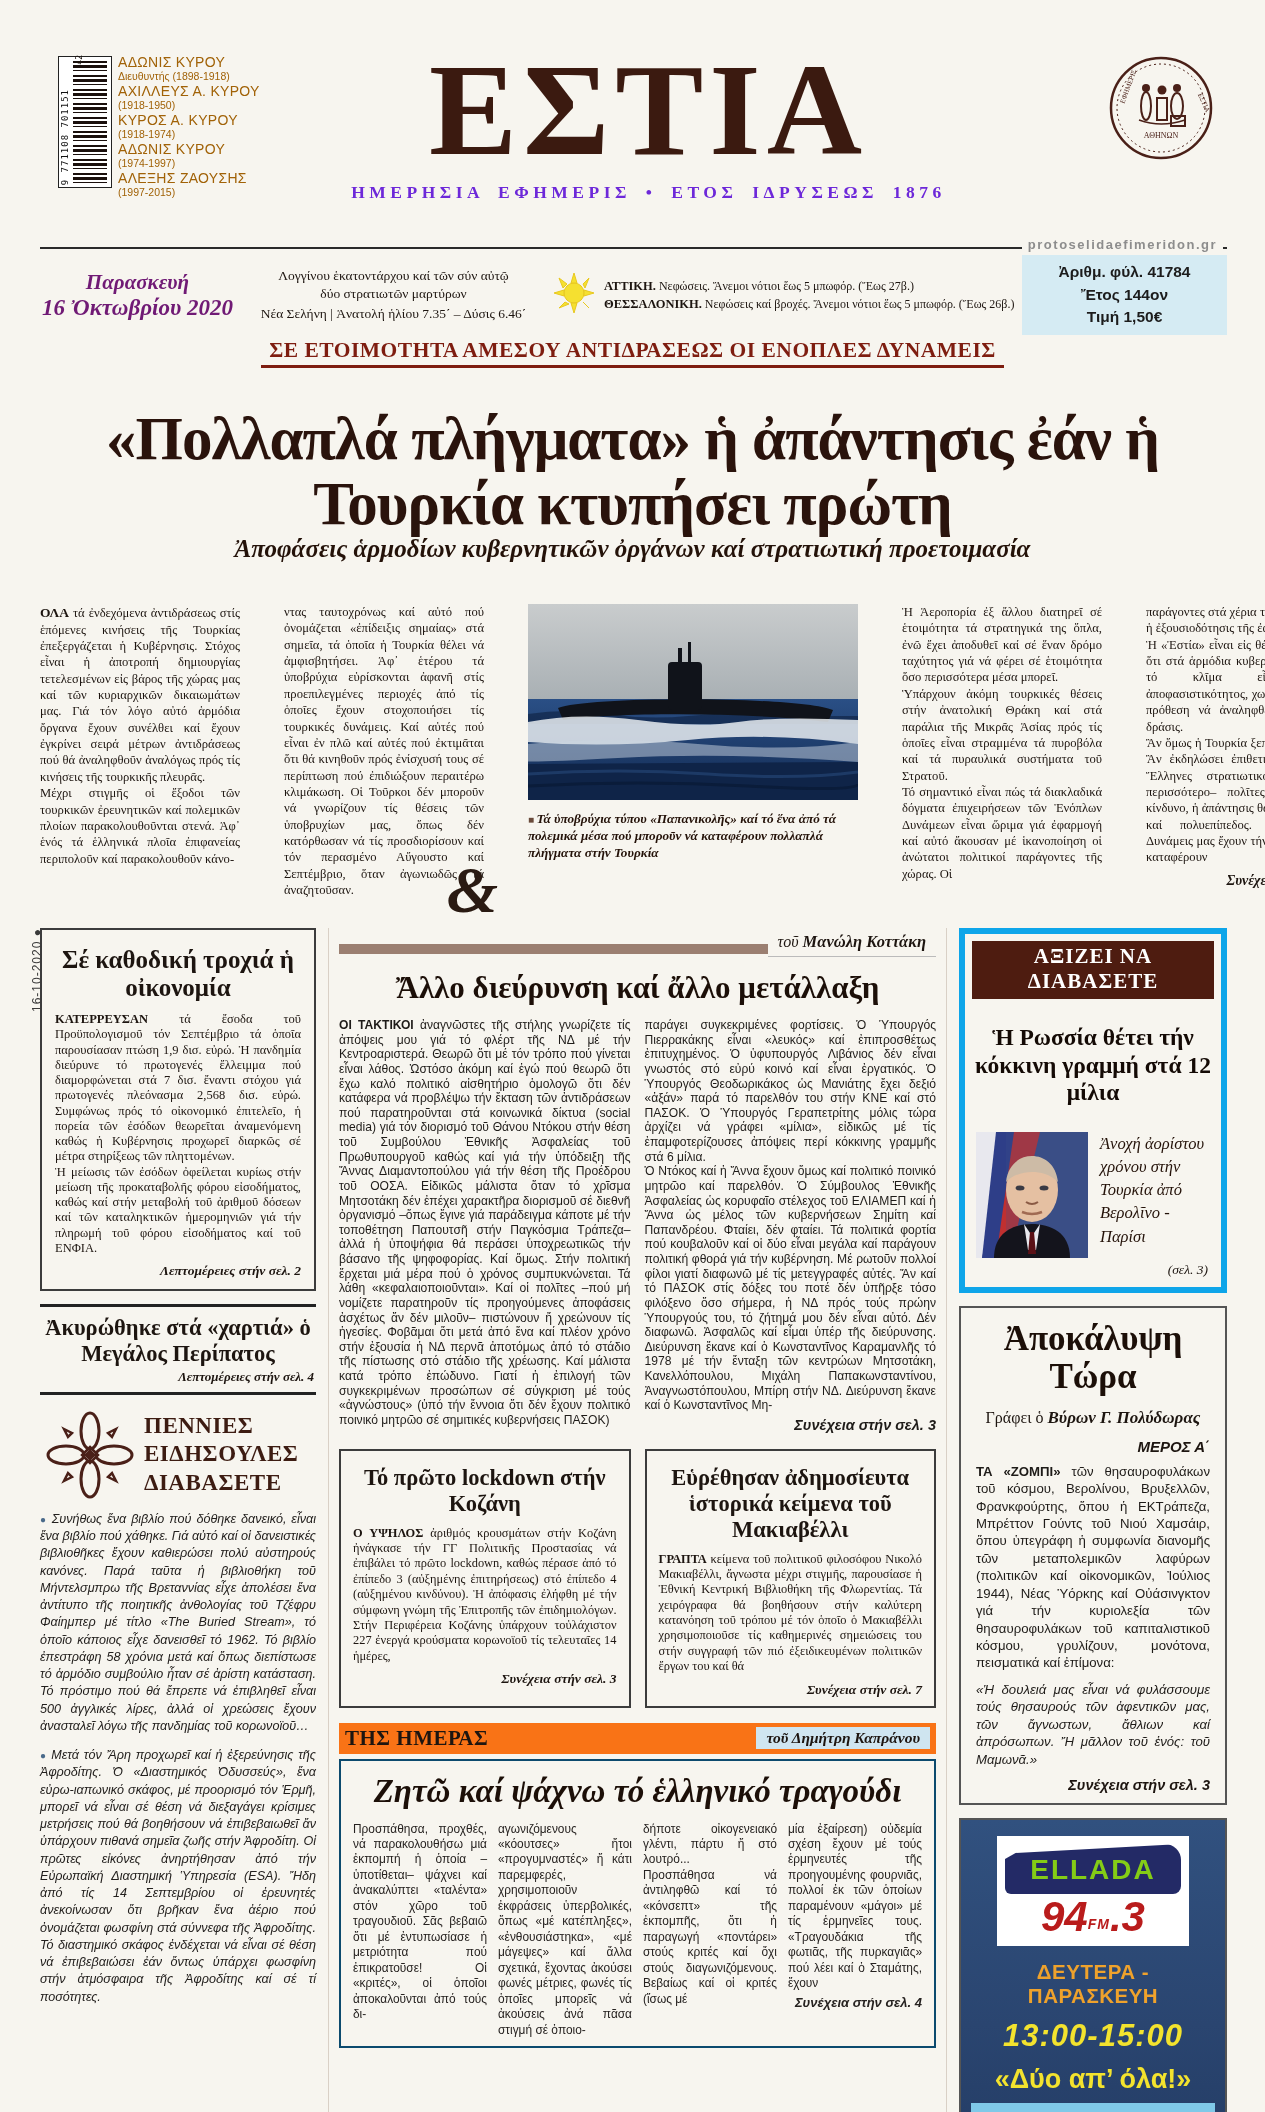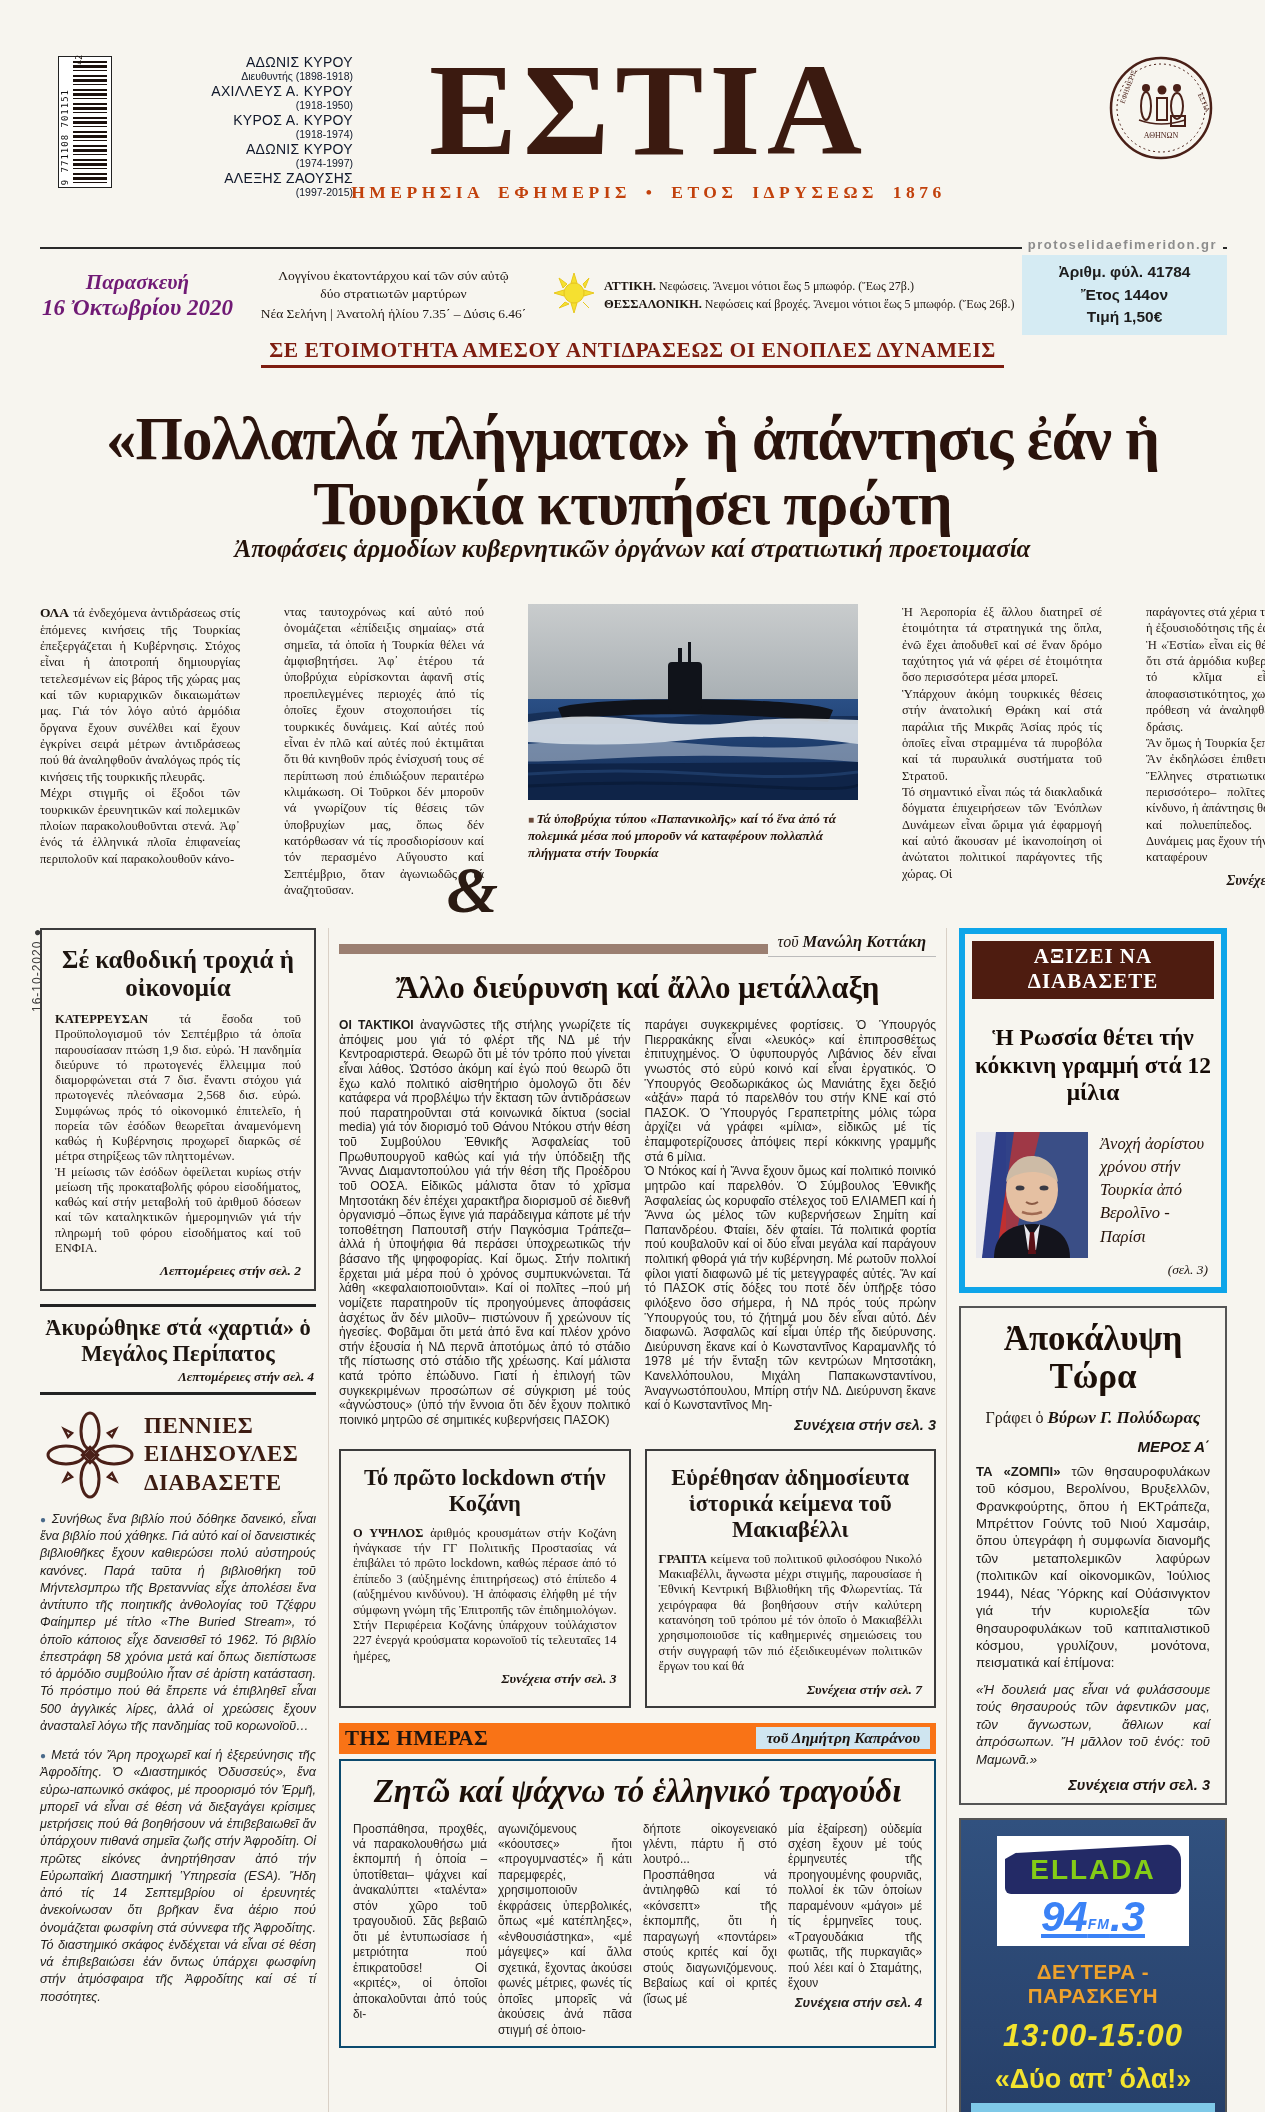--- a/index.html
+++ b/index.html
@@ -6,28 +6,28 @@
   .page{position:relative;width:1265px;height:2112px;background:#f7f5ef;margin:0 auto;
         font-family:"Liberation Serif",serif;color:#1d1510;overflow:hidden;}
   
   .masthead{position:absolute;top:48px;left:40px;right:38px;height:195px;}
   .barcode-wrap{position:absolute;left:18px;top:8px;width:52px;height:130px;border:1px solid #222;background:#fff;}
   .barcode-stripes{position:absolute;left:14px;top:4px;right:4px;bottom:4px;
      background:repeating-linear-gradient(to bottom,#1a0f0c 0 2px,#fff 2px 4px,#1a0f0c 4px 7px,#fff 7px 9px,#1a0f0c 9px 10px,#fff 10px 14px);}
   .barcode-num{position:absolute;left:1px;bottom:2px;writing-mode:vertical-rl;transform:rotate(180deg);
      font:9px "DejaVu Sans Mono",monospace;color:#111;letter-spacing:1px;}
   .barcode-top{position:absolute;left:16px;top:-2px;writing-mode:vertical-rl;transform:rotate(180deg);font:8px "DejaVu Sans Mono",monospace;}
-  .directors{position:absolute;left:78px;top:6px;width:235px;text-align:right;
-     font-family:"Liberation Sans",sans-serif;color:#0f172a;}
+  .directors{position:absolute;left:78px;top:6px;width:235px;text-align:left;
+     font-family:"Liberation Sans",sans-serif;color:#a16207;}
   .directors .dname{font-size:14px;letter-spacing:.3px;}
   .directors .dnote{font-size:10.5px;margin-bottom:1px;}
   .logo-block{position:absolute;left:300px;right:270px;top:-4px;text-align:center;}
   .logo{font-size:132px;font-weight:bold;letter-spacing:6px;color:#3b1a10;line-height:1;
         font-family:"Liberation Serif",serif;}
-  .tagline{margin-top:6px;font-size:17.5px;letter-spacing:4.5px;word-spacing:6px;color:#c2410c;font-weight:bold;}
+  .tagline{margin-top:6px;font-size:17.5px;letter-spacing:4.5px;word-spacing:6px;color:#6d28d9;font-weight:bold;}
   .seal{position:absolute;right:12px;top:6px;}
   .toprule{position:absolute;top:247px;left:40px;right:38px;border-top:2px solid #2a2a2a;}
   .website{position:absolute;right:42px;top:237px;background:#f7f5ef;padding:0 6px;
      font:bold 13px "Liberation Sans",sans-serif;color:#8d8d8d;letter-spacing:1.5px;}
   
   .dateline{position:absolute;top:258px;left:40px;right:38px;height:74px;display:flex;align-items:center;}
   .dl-date{width:195px;text-align:center;font-style:italic;font-weight:bold;color:#701a75;}
   .dl-date .d1{font-size:21px;}
   .dl-date .d2{font-size:23px;}
   .dl-saint{flex:1;text-align:center;font-size:13.5px;line-height:1.3;}
@@ -117,21 +117,21 @@
   .apok-body{font:13.2px "Liberation Sans",sans-serif;line-height:1.32;text-align:justify;color:#1e1b18;}
   .apok-body .lead-in{font-weight:bold;}
   .apok-quote{font:italic 13.2px "Liberation Sans",sans-serif;line-height:1.32;text-align:justify;margin-top:9px;color:#1e1b18;}
   .apok-cont{text-align:right;font:bold italic 14.5px "Liberation Sans",sans-serif;margin-top:9px;}
   .radio-ad{border:2px solid #555;margin-top:13px;background:linear-gradient(#31517f 0%,#2a4570 55%,#223a62 100%);
      text-align:center;padding:12px 10px 14px;position:relative;font-family:"Liberation Sans",sans-serif;}
   .ad-logo{background:#fff;width:176px;margin:4px auto 2px;padding:8px 8px 4px;}
   .ad-logo-shape{background:#232a66;border-radius:6px 16px 8px 6px;clip-path:polygon(6% 18%,100% 0,100% 100%,0 100%,0 30%);
      padding:10px 4px 8px;}
   .ad-station{color:#84cc16;font-weight:bold;font-size:28px;letter-spacing:2px;}
-  .ad-freq{color:#3b82f6;font-weight:bold;font-style:italic;font-size:42px;line-height:1;margin:2px 0 4px;text-decoration:underline;}
+  .ad-freq{color:#b91c1c;font-weight:bold;font-style:italic;font-size:42px;line-height:1;margin:2px 0 4px;}
   .ad-freq .fm{font-size:14px;vertical-align:2px;letter-spacing:1px;}
   .ad-days{color:#efa22c;font-weight:bold;font-size:20.5px;margin-top:14px;letter-spacing:.5px;}
   .ad-time{color:#f3e32e;font-weight:bold;font-style:italic;font-size:31px;margin-top:10px;letter-spacing:1px;}
   .ad-show{color:#f3e32e;font-weight:bold;font-size:27px;margin-top:10px;}
   .ad-wave{margin-top:8px;height:26px;background:radial-gradient(ellipse 130% 120% at 50% 0,#7fc9e8 0 55%,transparent 56%);}
   .ad-host{color:#fff;font-weight:bold;font-style:italic;font-size:18.5px;margin-top:6px;
      text-shadow:1px 1px 0 #12203a,-1px 1px 0 #12203a;}
   .ad-host .rdot{color:#e03030;font-style:normal;font-size:14px;text-shadow:none;}
 </style>
 </head>

